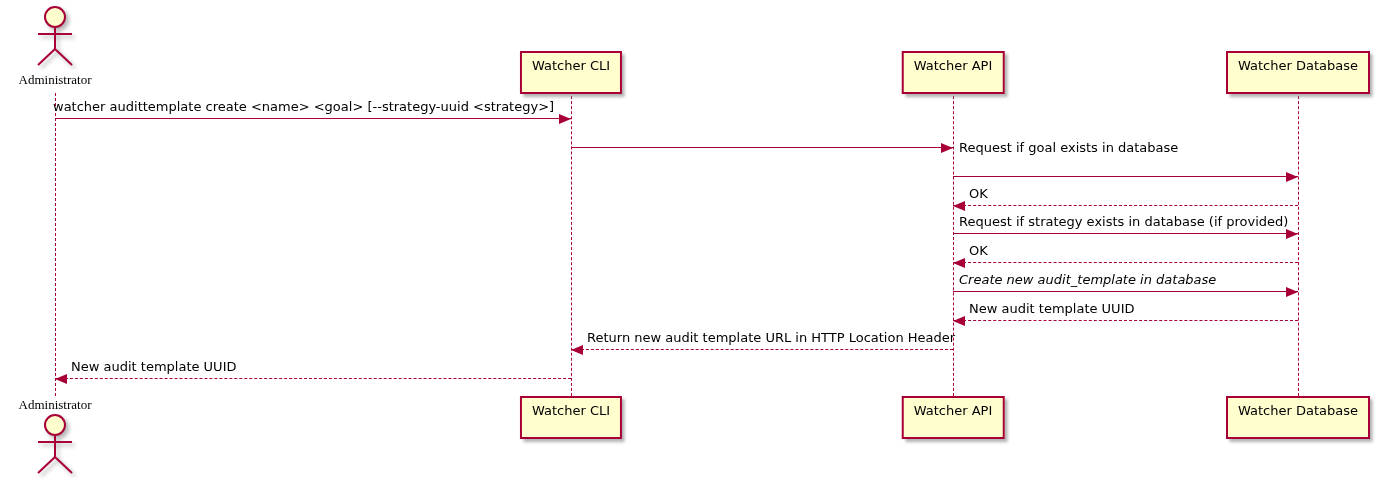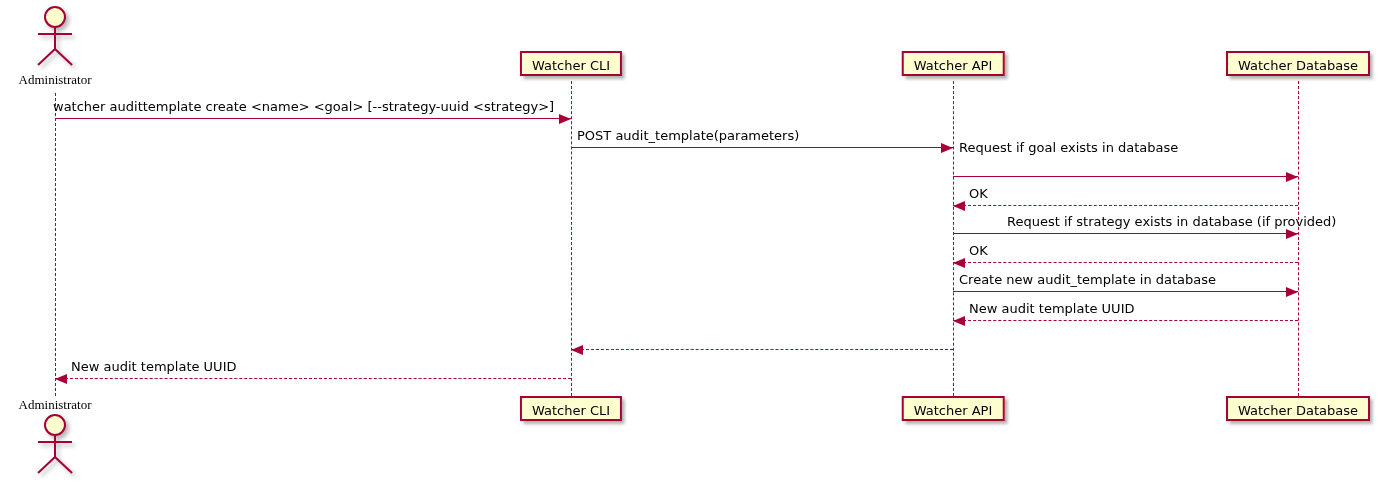--- a/index.html
+++ b/index.html
@@ -16,21 +16,21 @@
   .lifeline {
     position: absolute;
     width: 0;
     border-left: 1px dashed var(--stroke, #A80036);
   }
   .pbox {
     position: absolute;
     transform: translateX(-50%);
     background: var(--fill, #FEFECE);
     border: 2px solid var(--stroke, #A80036);
-    padding: 4px 10px 0 10px;
+    padding: 4px 10px 18px 10px;
     white-space: nowrap;
     box-shadow: 3px 3px 3px rgba(125,125,125,0.6);
     line-height: 17px;
   }
   .actor-label {
     position: absolute;
     transform: translateX(-50%);
     white-space: nowrap;
     line-height: 15px;
     font-family: Liberation Serif, serif;
@@ -66,41 +66,41 @@
 <div class="stage" id="stage" style="--fill: #FEFECE; --stroke: #A80036; background: rgb(255, 255, 255); color: rgb(0, 0, 0);">
     <div class="lifeline" style="left: 55px; top: 93px; height: 303px;"></div>
     <div class="lifeline" style="left: 571px; top: 81px; height: 315px;"></div>
     <div class="lifeline" style="left: 953px; top: 81px; height: 315px;"></div>
     <div class="lifeline" style="left: 1298px; top: 81px; height: 315px;"></div>
     <div class="msg-line solid" style="left: 55px; top: 118px; width: 516px;"></div>
     <div class="arrowhead right" style="left: 559px; top: 114px;"></div>
     <div class="msg-label" style="left: 53px; top: 99px;">watcher audittemplate create &lt;name&gt; &lt;goal&gt; [--strategy-uuid &lt;strategy&gt;]</div>
     <div class="msg-line solid" style="left: 571px; top: 147px; width: 382px;"></div>
     <div class="arrowhead right" style="left: 941px; top: 143px;"></div>
-    <div class="msg-label" style="left: 577px; top: 128px;">POST audit_template(parameters)</div>
     <div class="msg-line solid" style="left: 953px; top: 176px; width: 345px;"></div>
     <div class="arrowhead right" style="left: 1286px; top: 172px;"></div>
     <div class="msg-label" style="left: 959px; top: 140px;">Request if goal exists in database</div>
     <div class="msg-line dashed" style="left: 953px; top: 205px; width: 345px;"></div>
     <div class="arrowhead left" style="left: 953px; top: 201px;"></div>
     <div class="msg-label" style="left: 969px; top: 186px;">OK</div>
     <div class="msg-line solid" style="left: 953px; top: 233px; width: 345px;"></div>
     <div class="arrowhead right" style="left: 1286px; top: 229px;"></div>
-    <div class="msg-label" style="left: 959px; top: 214px; margin-left: 48px;">Request if strategy exists in database (if provided)</div>
+    <div class="msg-label" style="left: 959px; top: 214px;">Request if strategy exists in database (if provided)</div>
     <div class="msg-line dashed" style="left: 953px; top: 262px; width: 345px;"></div>
     <div class="arrowhead left" style="left: 953px; top: 258px;"></div>
     <div class="msg-label" style="left: 969px; top: 243px;">OK</div>
     <div class="msg-line solid" style="left: 953px; top: 291px; width: 345px;"></div>
     <div class="arrowhead right" style="left: 1286px; top: 287px;"></div>
-    <div class="msg-label" style="left: 959px; top: 272px;">Create new audit_template in database</div>
+    <div class="msg-label" style="left: 959px; top: 272px; font-style: italic;">Create new audit_template in database</div>
     <div class="msg-line dashed" style="left: 953px; top: 320px; width: 345px;"></div>
     <div class="arrowhead left" style="left: 953px; top: 316px;"></div>
     <div class="msg-label" style="left: 969px; top: 301px;">New audit template UUID</div>
     <div class="msg-line dashed" style="left: 571px; top: 349px; width: 382px;"></div>
     <div class="arrowhead left" style="left: 571px; top: 345px;"></div>
+    <div class="msg-label" style="left: 587px; top: 330px;">Return new audit template URL in HTTP Location Header</div>
     <div class="msg-line dashed" style="left: 55px; top: 378px; width: 516px;"></div>
     <div class="arrowhead left" style="left: 55px; top: 374px;"></div>
     <div class="msg-label" style="left: 71px; top: 359px;">New audit template UUID</div>
     <div class="actor-figure" style="left: 55px; top: 4px;"><svg width="62" height="64" viewBox="0 0 62 64">
         <circle cx="31" cy="13" r="10" fill="#FEFECE" stroke="#A80036" stroke-width="2"></circle>
         <line x1="31" y1="23" x2="31" y2="45" stroke="#A80036" stroke-width="2"></line>
         <line x1="14" y1="30" x2="48" y2="30" stroke="#A80036" stroke-width="2"></line>
         <line x1="31" y1="45" x2="14" y2="61" stroke="#A80036" stroke-width="2"></line>
         <line x1="31" y1="45" x2="48" y2="61" stroke="#A80036" stroke-width="2"></line>
       </svg></div>

